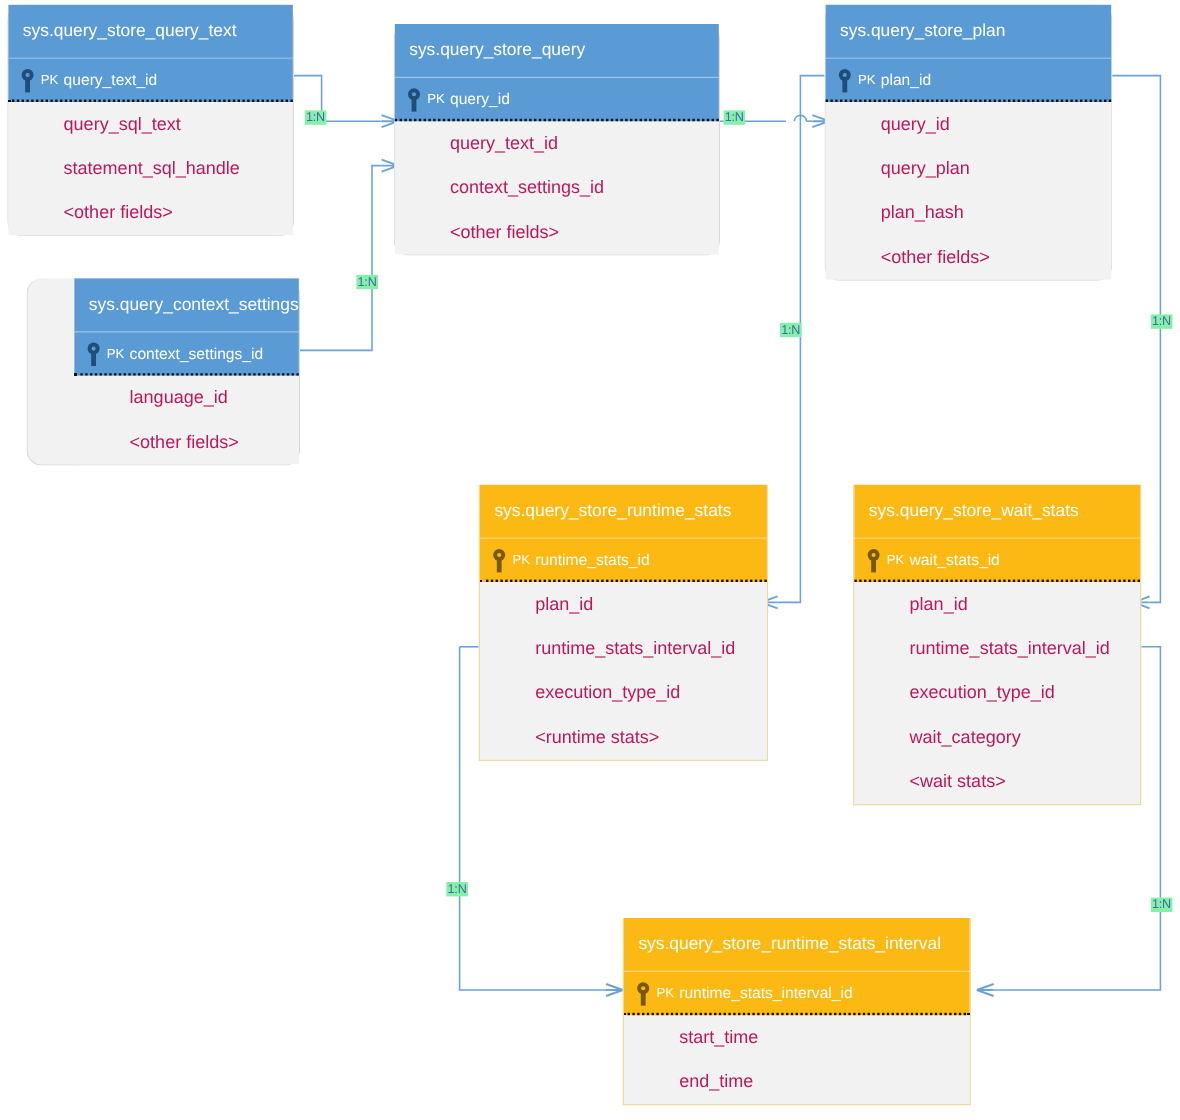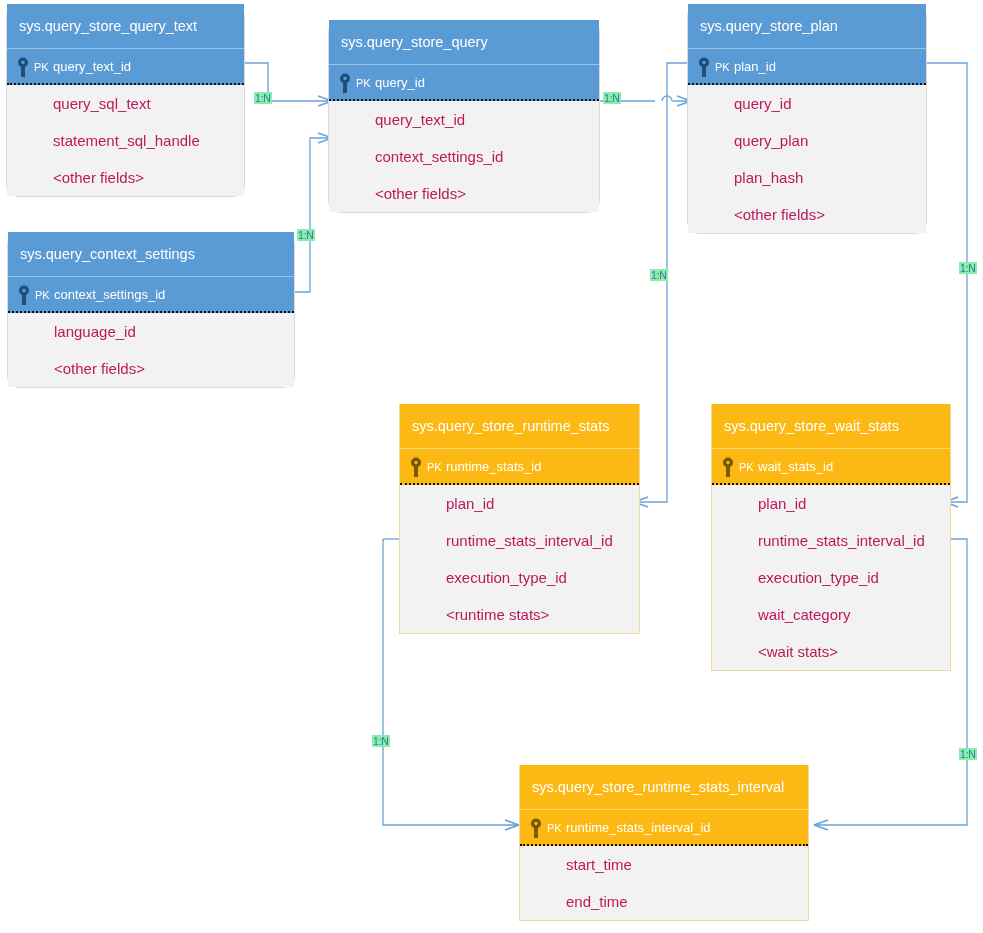--- a/index.html
+++ b/index.html
@@ -129,21 +129,21 @@
       <span>plan_id</span>
     </div>
     <div class="ent-body">
       <div class="ent-field">query_id</div>
       <div class="ent-field">query_plan</div>
       <div class="ent-field">plan_hash</div>
       <div class="ent-field">&lt;other fields&gt;</div>
     </div>
   </div>
 
-  <div class="entity theme-blue" style="left:7px;top:232px;width:288px;">
+  <div class="entity theme-blue" style="left:22px;top:232px;width:228px;padding-left:39px;">
     <div class="ent-title">sys.query_context_settings</div>
     <div class="ent-pk">
       <svg class="keyicon" viewBox="0 0 16 21">
         <circle cx="8" cy="5.5" r="5" fill="#1f4e79"></circle>
           <rect x="6" y="8" width="4" height="12" fill="#1f4e79"></rect>
         <circle cx="8" cy="5.5" r="1.7" fill="#5b9bd5"></circle>
       </svg>
       <span class="pklabel">PK</span>
       <span>context_settings_id</span>
     </div>

